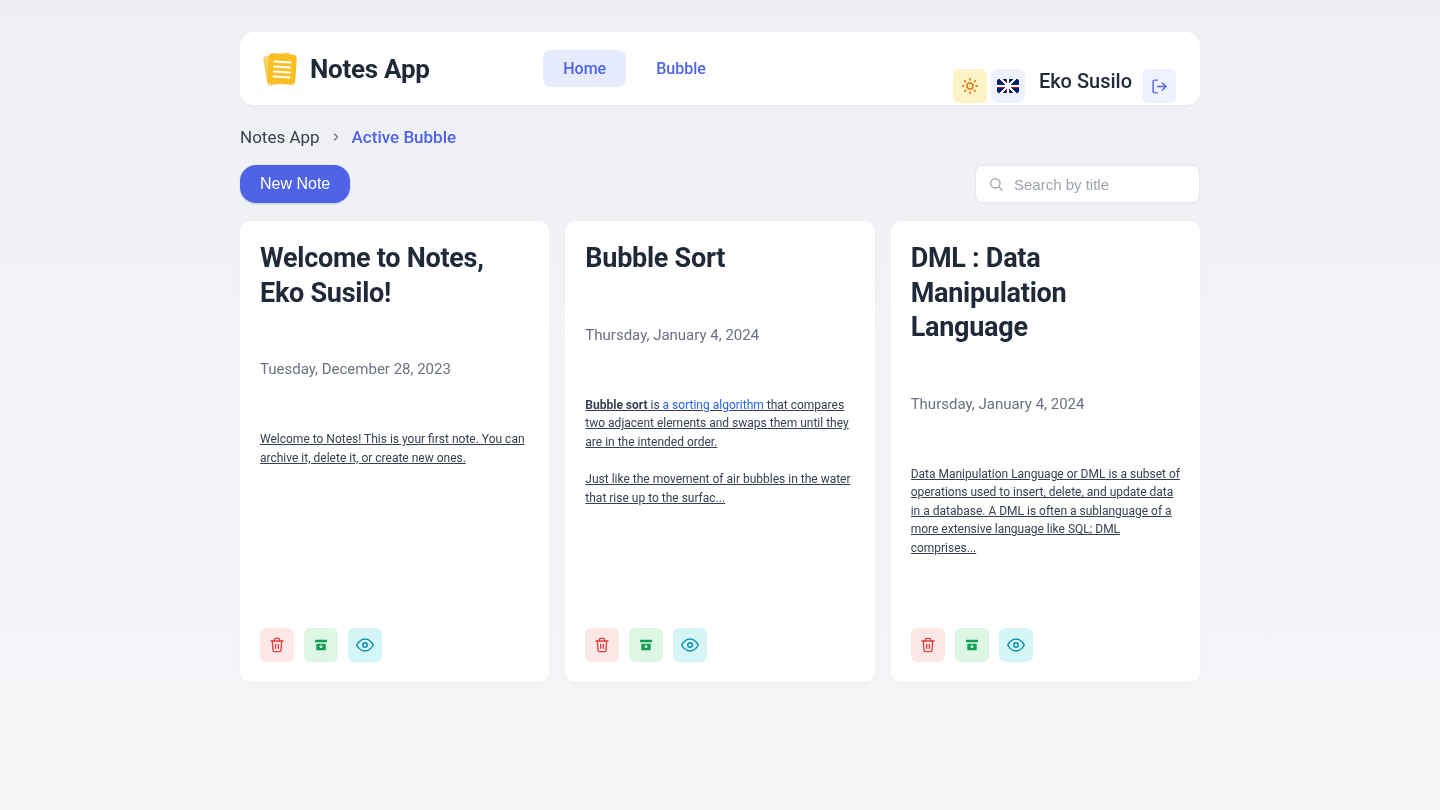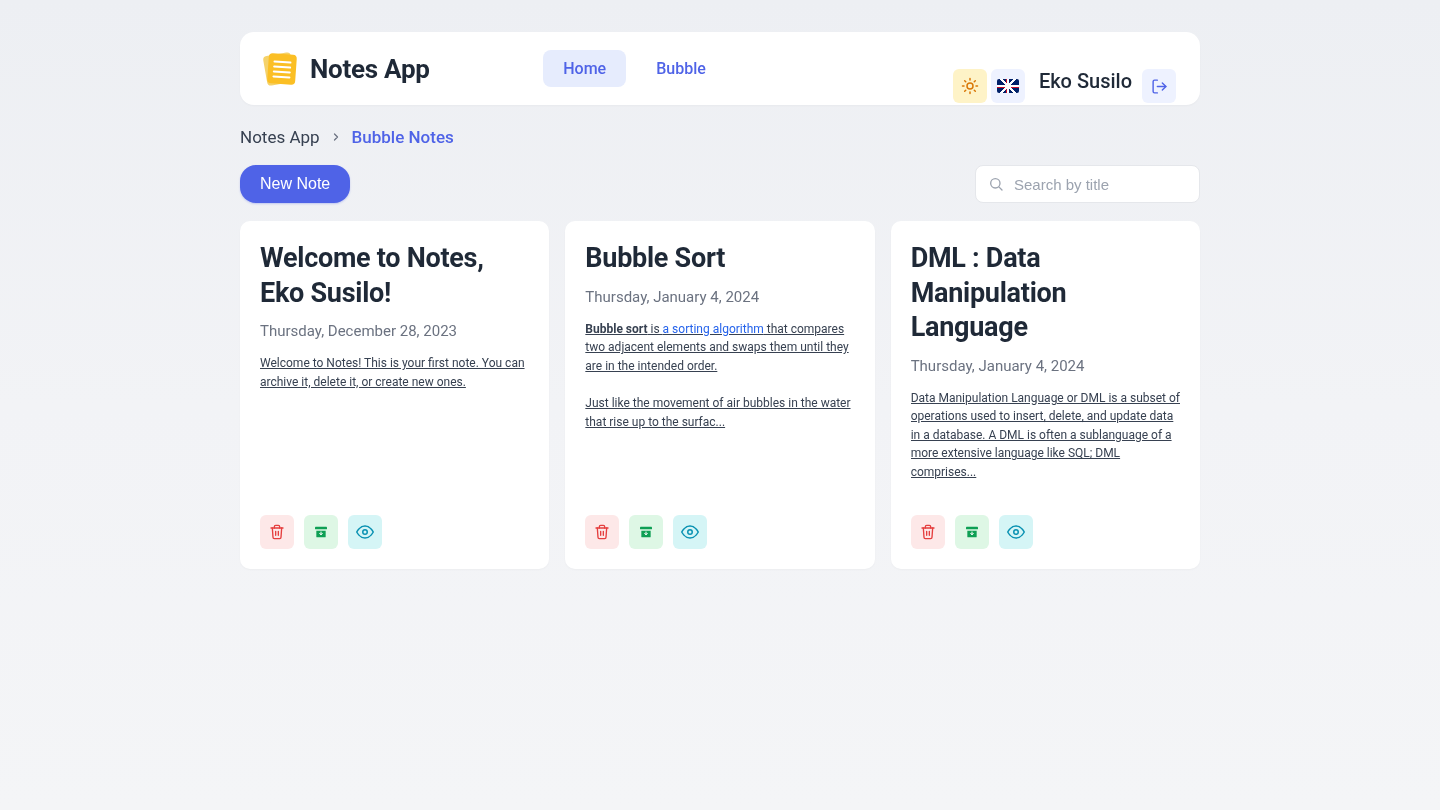--- a/index.html
+++ b/index.html
@@ -195,20 +195,21 @@
     gap: 16px;
   }
   .card {
     background: var(--card);
     border-radius: 10px;
     padding: 20px 20px 20px;
     display: flex;
     flex-direction: column;
     min-height: 348px;
     box-shadow: 0 1px 2px rgba(0,0,0,0.03);
+    gap: 38px;
   }
   .card-title {
     font-size: 27px;
     font-weight: 700;
     line-height: 1.28;
     letter-spacing: -0.01em;
     margin-bottom: 12px;
   }
   .card-date {
     color: var(--muted);
@@ -294,41 +295,41 @@
     </div>
   </div>
 
   <div class="breadcrumb">
     <span>Notes App</span>
     <span>
       <svg width="12" height="12" viewBox="0 0 24 24" fill="none" stroke="#6B7280" stroke-width="2.5" stroke-linecap="round" stroke-linejoin="round">
           <polyline points="9 18 15 12 9 6"></polyline>
         </svg>
     </span>
-    <span class="active-crumb">Bubble Notes</span>
+    <span class="active-crumb">Active Bubble</span>
   </div>
 
   <div class="toolbar">
     <button class="new-note-btn">New Note</button>
     <div class="search-wrap">
       <span style="margin-right:8px;">
         <svg width="16" height="16" viewBox="0 0 24 24" fill="none" stroke="#9CA3AF" stroke-width="2" stroke-linecap="round">
             <circle cx="11" cy="11" r="7"></circle>
             <line x1="21" y1="21" x2="16.65" y2="16.65"></line>
           </svg>
       </span>
       <input type="text" placeholder="Search by title" style="">
     </div>
   </div>
 
   <div class="grid">
 
     <div class="card">
       <div class="card-title">Welcome to Notes, Eko Susilo!</div>
-      <div class="card-date">Thursday, December 28, 2023</div>
+      <div class="card-date">Tuesday, December 28, 2023</div>
       <div class="card-body">
           <p>Welcome to Notes! This is your first note. You can archive it, delete it, or create new ones.</p>
         </div>
       <div class="card-actions">
         <div class="action-btn del">
             <span>
               <svg width="16" height="16" viewBox="0 0 24 24" fill="none" stroke="#E53E3E" stroke-width="2" stroke-linecap="round" stroke-linejoin="round">
                 <polyline points="3 6 5 6 21 6"></polyline>
                 <path d="M19 6l-1 14a2 2 0 0 1-2 2H8a2 2 0 0 1-2-2L5 6"></path>
                 <path d="M10 11v6M14 11v6"></path>

